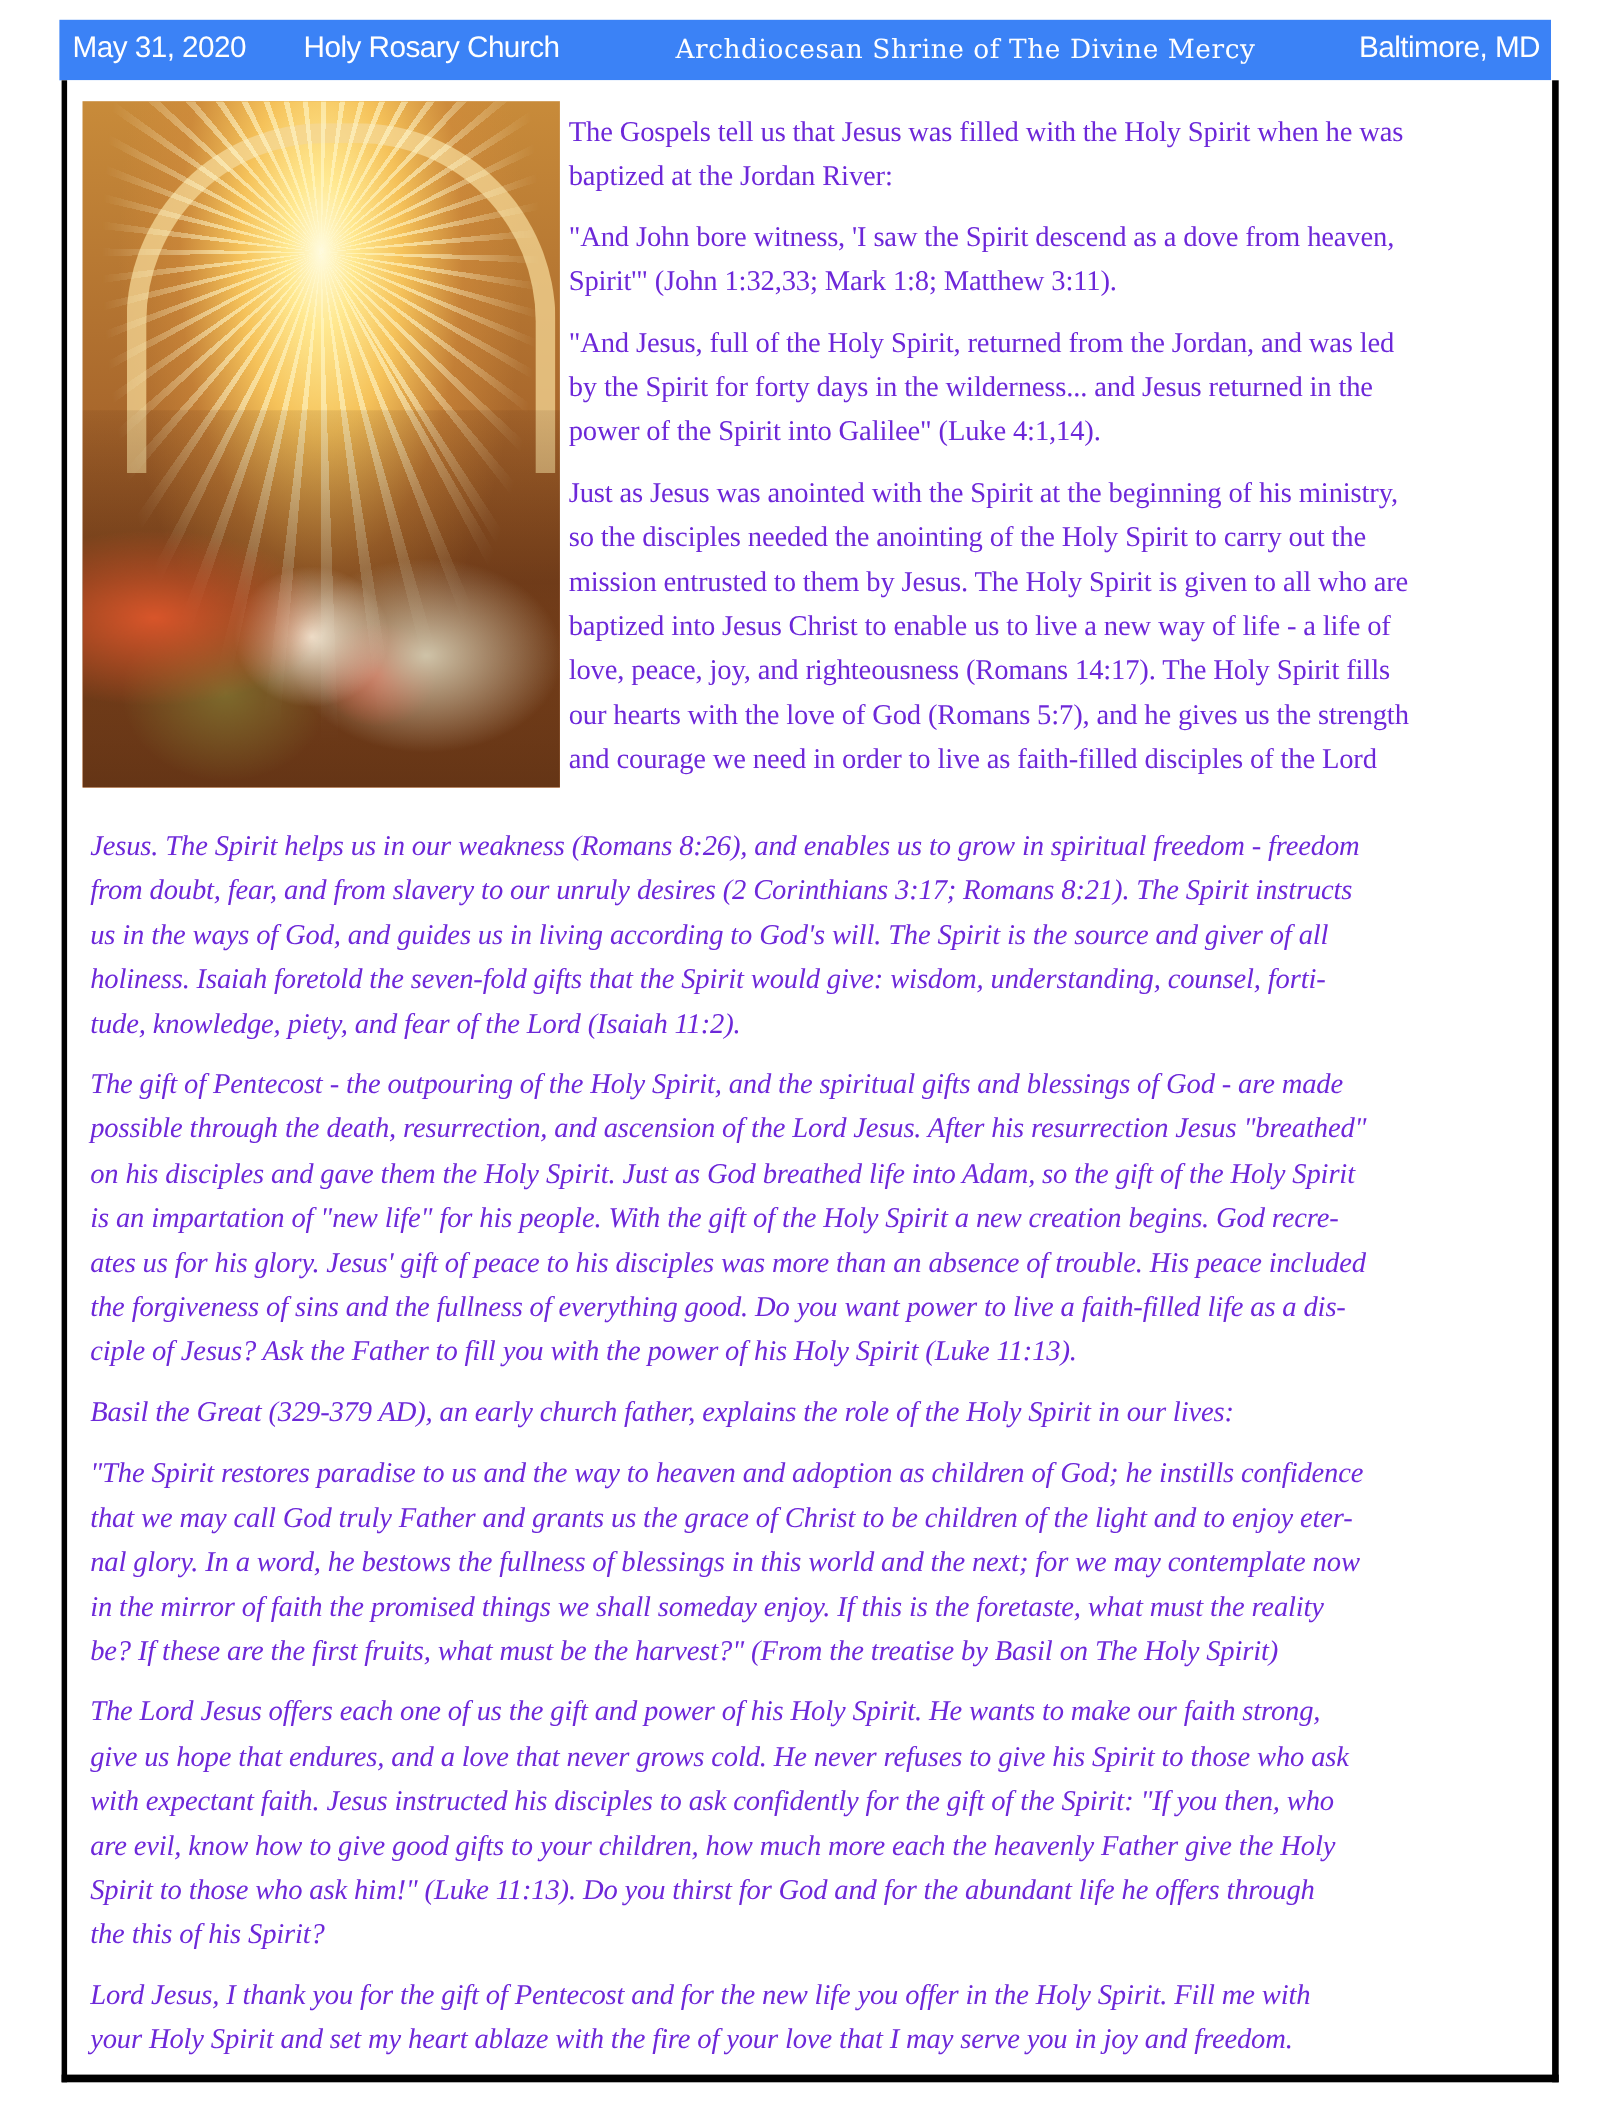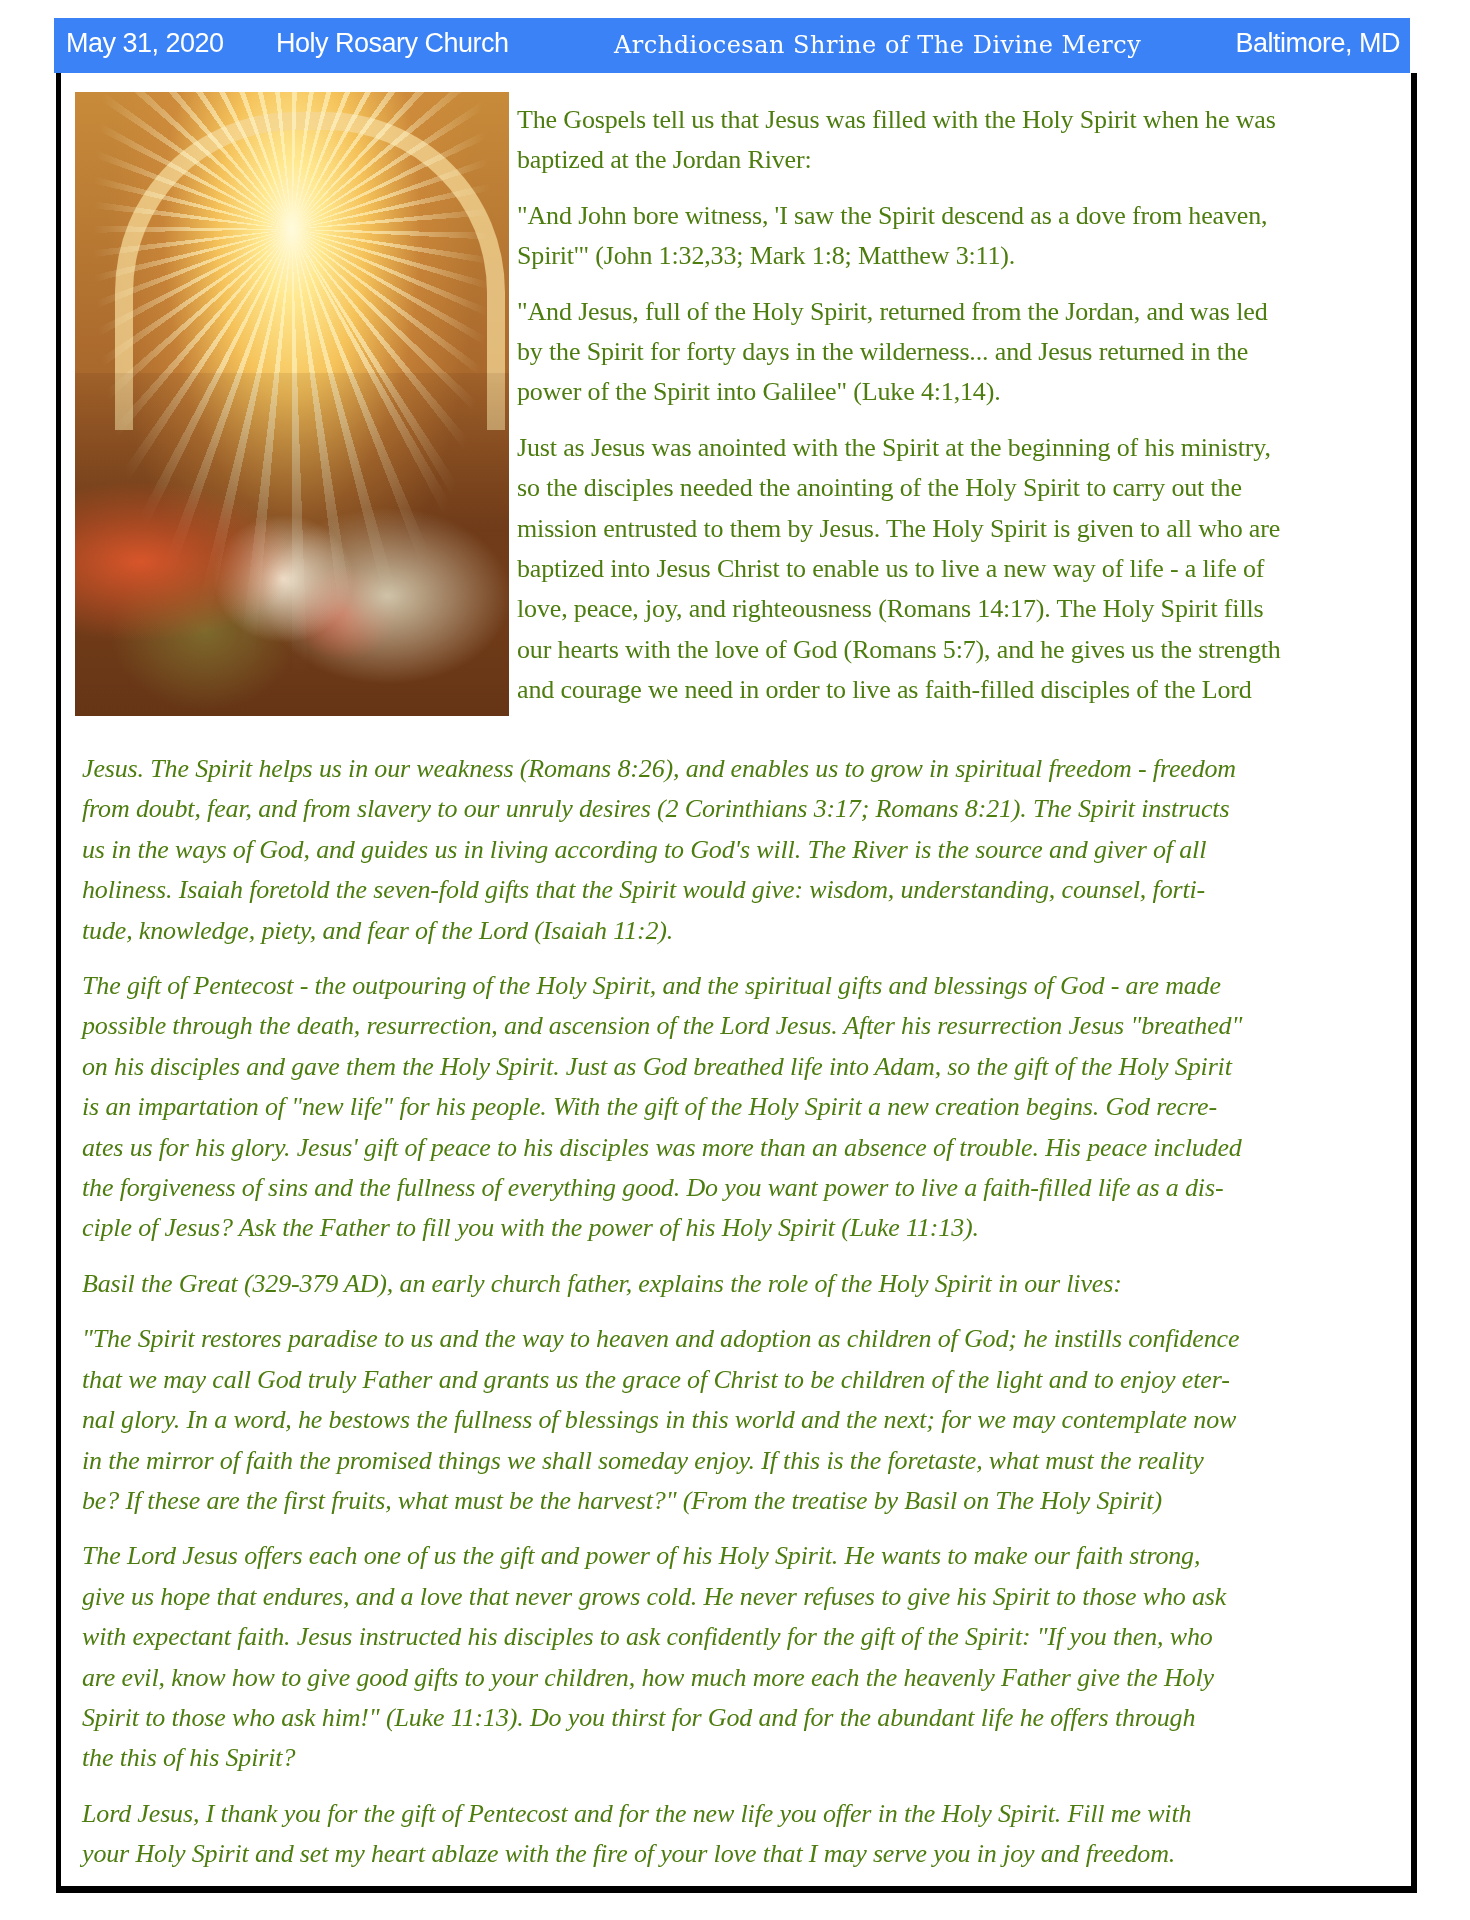--- a/index.html
+++ b/index.html
@@ -44,21 +44,21 @@
       radial-gradient(ellipse at 48% 60%, #efe4d0 0%, rgba(239,228,208,0) 22%),
       radial-gradient(ellipse at 72% 65%, #cfc3a8 0%, rgba(207,195,168,0) 28%),
       radial-gradient(ellipse at 62% 70%, #c8321c 0%, rgba(200,50,28,0) 14%),
       radial-gradient(ellipse at 30% 75%, #7d6a2c 0%, rgba(125,106,44,0) 22%),
       linear-gradient(180deg, rgba(80,40,20,0.1) 0%, rgba(70,35,15,0.75) 100%);
   }
   .text-col { position:absolute; left:517px; top:100px; width:880px; }
   .text-full { position:absolute; left:82px; width:1320px;font-style:italic; }
   .line {
     font-family:"Liberation Serif", serif; font-size:26px; line-height:40.4px;
-    color:#4d7c0f; white-space:nowrap; letter-spacing:-0.15px; display:block;
+    color:#6d28d9; white-space:nowrap; letter-spacing:-0.15px; display:block;
   }
   .para { margin:0 0 15px 0; }
 </style>
 </head>
 <body>
 
 <div class="header">
   <span class="item date">May 31, 2020</span>
   <span class="item church">Holy Rosary Church</span>
   <span class="item shrine">Archdiocesan Shrine of The Divine Mercy</span>
@@ -95,21 +95,21 @@
     <span class="line">love, peace, joy, and righteousness (Romans 14:17). The Holy Spirit fills</span>
     <span class="line">our hearts with the love of God (Romans 5:7), and he gives us the strength</span>
     <span class="line">and courage we need in order to live as faith-filled disciples of the Lord</span>
   </p>
 </div>
 
 <div class="text-full" style="top:749px">
   <p class="para">
     <span class="line">Jesus. The Spirit helps us in our weakness (Romans 8:26), and enables us to grow in spiritual freedom - freedom</span>
     <span class="line">from doubt, fear, and from slavery to our unruly desires (2 Corinthians 3:17; Romans 8:21). The Spirit instructs</span>
-    <span class="line">us in the ways of God, and guides us in living according to God's will. The River is the source and giver of all</span>
+    <span class="line">us in the ways of God, and guides us in living according to God's will. The Spirit is the source and giver of all</span>
     <span class="line">holiness. Isaiah foretold the seven-fold gifts that the Spirit would give: wisdom, understanding, counsel, forti-</span>
     <span class="line">tude, knowledge, piety, and fear of the Lord (Isaiah 11:2).</span>
   </p>
   <p class="para">
     <span class="line">The gift of Pentecost - the outpouring of the Holy Spirit, and the spiritual gifts and blessings of God - are made</span>
     <span class="line">possible through the death, resurrection, and ascension of the Lord Jesus. After his resurrection Jesus "breathed"</span>
     <span class="line">on his disciples and gave them the Holy Spirit. Just as God breathed life into Adam, so the gift of the Holy Spirit</span>
     <span class="line">is an impartation of "new life" for his people. With the gift of the Holy Spirit a new creation begins. God recre-</span>
     <span class="line">ates us for his glory. Jesus' gift of peace to his disciples was more than an absence of trouble. His peace included</span>
     <span class="line">the forgiveness of sins and the fullness of everything good. Do you want power to live a faith-filled life as a dis-</span>

